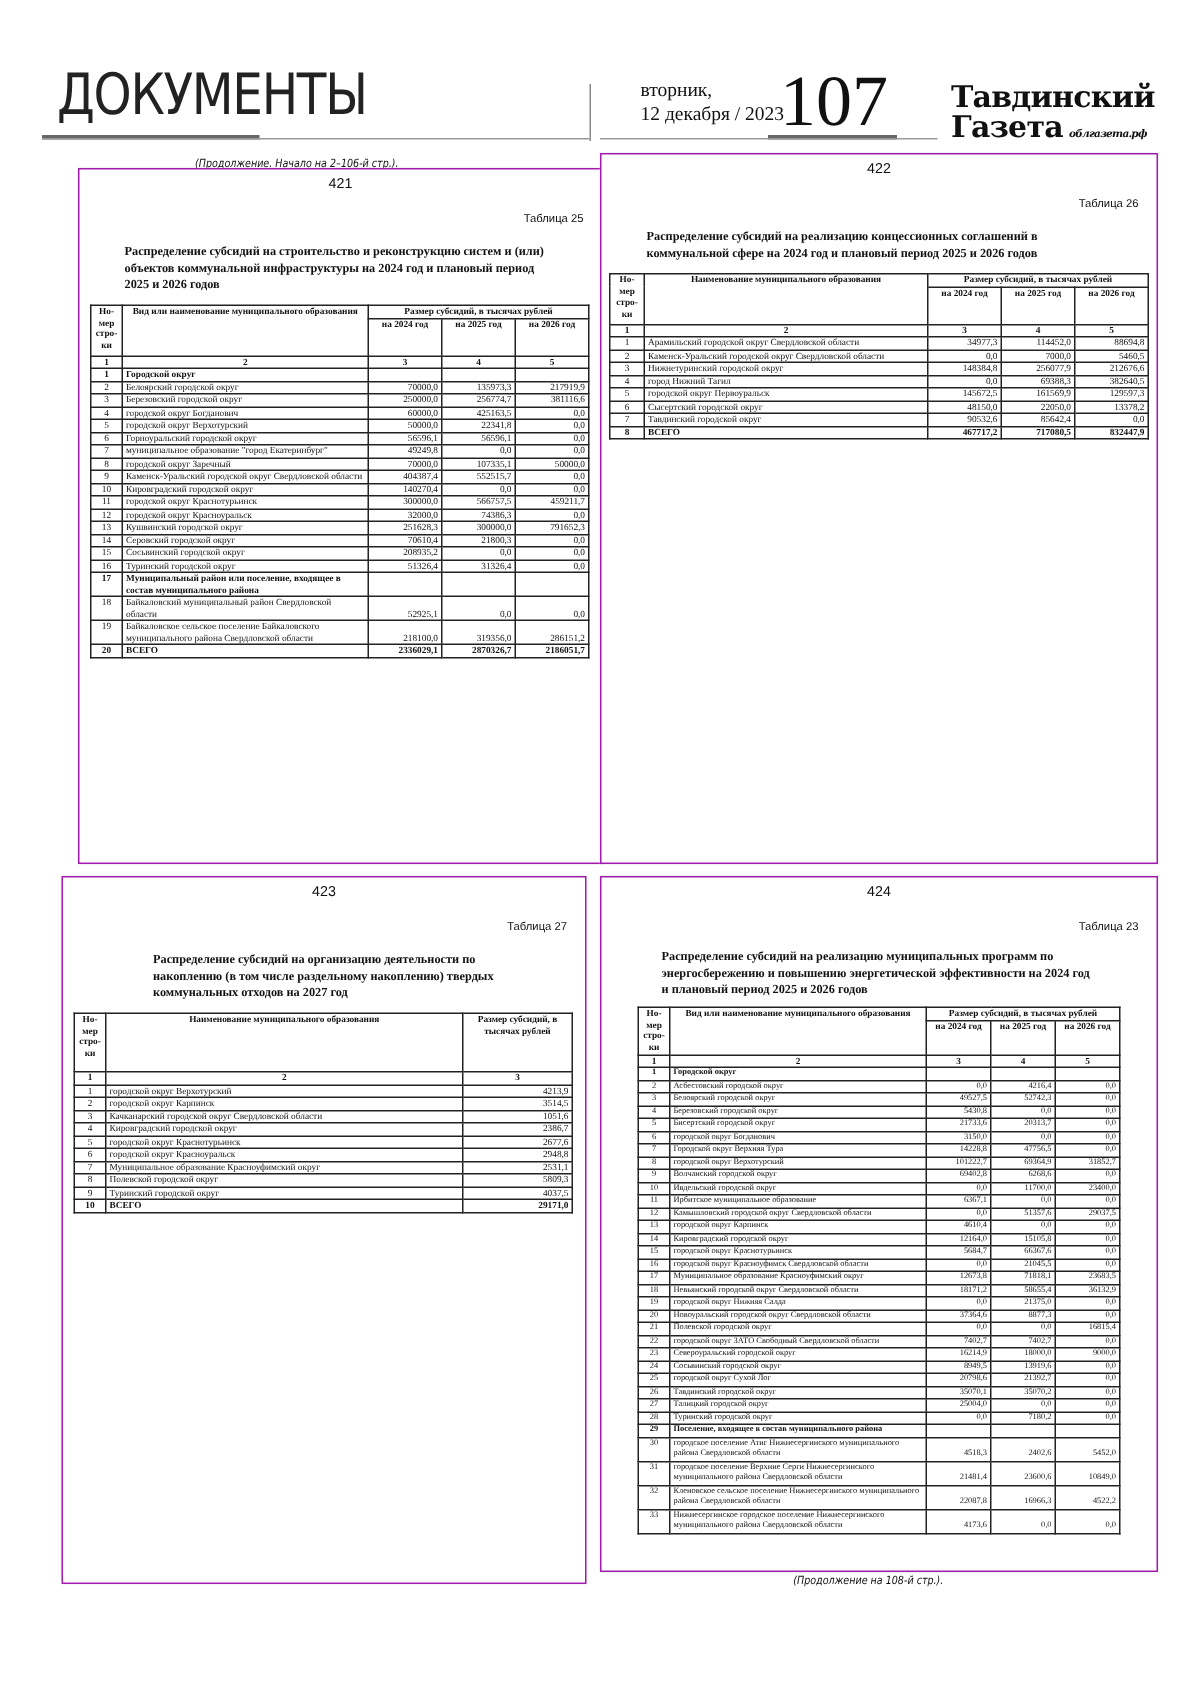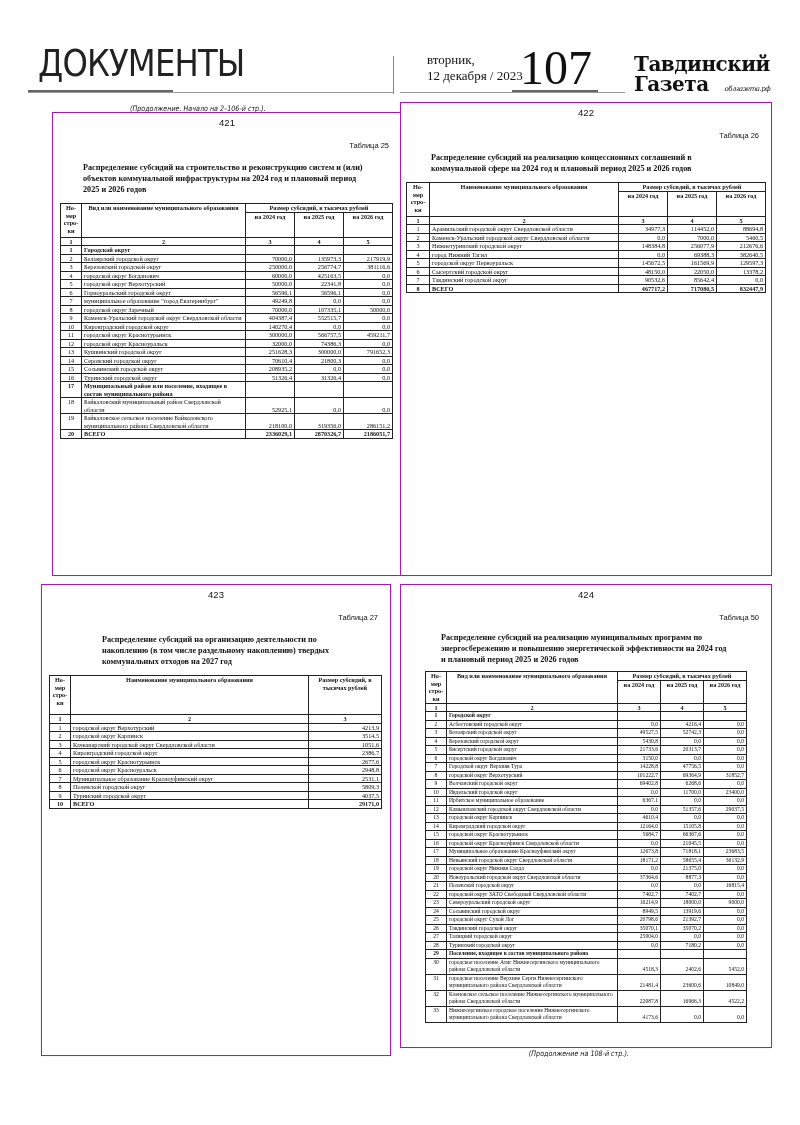--- a/index.html
+++ b/index.html
@@ -7,21 +7,21 @@
   .masthead { position:absolute; left:0; top:0; width:800px; height:100px; }
   .section-title { position:absolute; left:38px; top:44px; font-family:"DejaVu Sans", sans-serif; font-size:38px; letter-spacing:-1px; transform:scaleX(0.85); transform-origin:left; font-weight:normal; color:#222; line-height:1; }
   .section-underline { position:absolute; left:28px; top:90px; width:145px; height:3px; background:#666; }
   .rule-left { position:absolute; left:28px; top:92px; width:365px; height:1px; background:#999; }
   .vsep { position:absolute; left:393px; top:56px; width:1px; height:38px; background:#888; }
   .date { position:absolute; left:407px; top:52px; font-family:Liberation Serif, serif; font-size:13px; line-height:16px;margin-left:20px; }
   .issue { position:absolute; left:520px; top:44px; font-family:"Liberation Serif", serif; font-size:48px; line-height:1; }
   .issue-underline { position:absolute; left:512px; top:90px; width:86px; height:3px; background:#666; }
   .rule-mid { position:absolute; left:400px; top:92px; width:225px; height:1px; background:#999; }
   .brand { position:absolute; left:634px; top:54px; font-family:"DejaVu Serif", serif; font-weight:bold; font-size:20px; line-height:20px; letter-spacing:-0.5px; }
-  .brand .site { font-size:7px; font-weight:normal; font-style:italic; margin-left:16px; }
+  .brand .site { font-size:7px; font-weight:bold; font-style:italic; margin-left:4px; }
   .continued { position:absolute; font-family:"DejaVu Sans", sans-serif; font-size:7.5px; font-style:italic; transform:scaleX(0.85); }
   .page { position:absolute; background:#fff; border:1px solid #a21caf; box-shadow:0 0 1px #ccc; }
   .page .pno { text-align:center; font-family:"Liberation Sans", sans-serif; font-size:9.5px; margin-top:4px; }
   .page .tname { text-align:right; font-family:"Liberation Sans", sans-serif; font-size:7.5px; margin-right:12px; margin-top:13px; }
   .page .ttitle { text-align:left; font-weight:bold; font-size:8.2px; line-height:11px; margin:12px 30px 8px 30px; font-family:"Liberation Serif", serif; }
   table { border-collapse:collapse; font-family:"Liberation Serif", serif; font-size:6.2px; }
   td, th { border:1px solid #222; padding:0 2px; line-height:7.5px; }
   th { font-weight:bold; vertical-align:top; text-align:center; }
   td.num { text-align:right; vertical-align:bottom; white-space:nowrap; }
   td.n { text-align:center; vertical-align:top; }
@@ -372,21 +372,21 @@
           <td class="n">10</td>
           <td>ВСЕГО</td>
           <td class="num">29171,0</td>
         </tr>
       </tbody>
   </table>
 </div>
 
 <div class="page" style="left:400px; top:584px; width:370px; height:462px;">
   <div class="pno">424</div>
-  <div class="tname">Таблица 50</div>
+  <div class="tname">Таблица 23</div>
   <div class="ttitle" style="margin:10px 40px 6px 40px;">Распределение субсидий на реализацию муниципальных программ по энергосбережению и повышению энергетической эффективности на 2024 год и плановый период 2025 и 2026 годов</div>
   <table style="margin-left:24px; width:322px;">
     <thead>
       <tr>
         <th rowspan="2" style="width:16px; height:30px;">Но-мер стро-ки</th>
         <th rowspan="2">Вид или наименование муниципального образования</th>
         <th colspan="3">Размер субсидий, в тысячах рублей</th>
       </tr>
       <tr>
         <th style="width:38px; height:22px;">на 2024 год</th>

